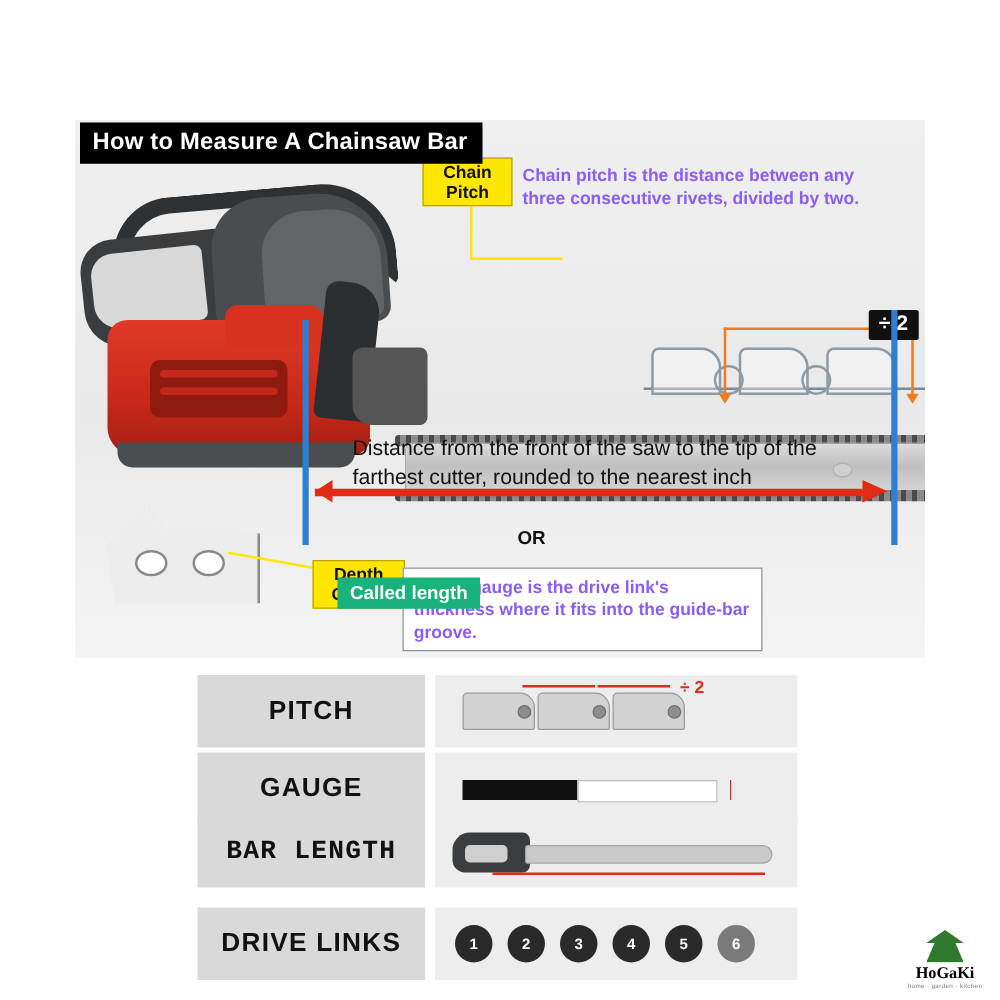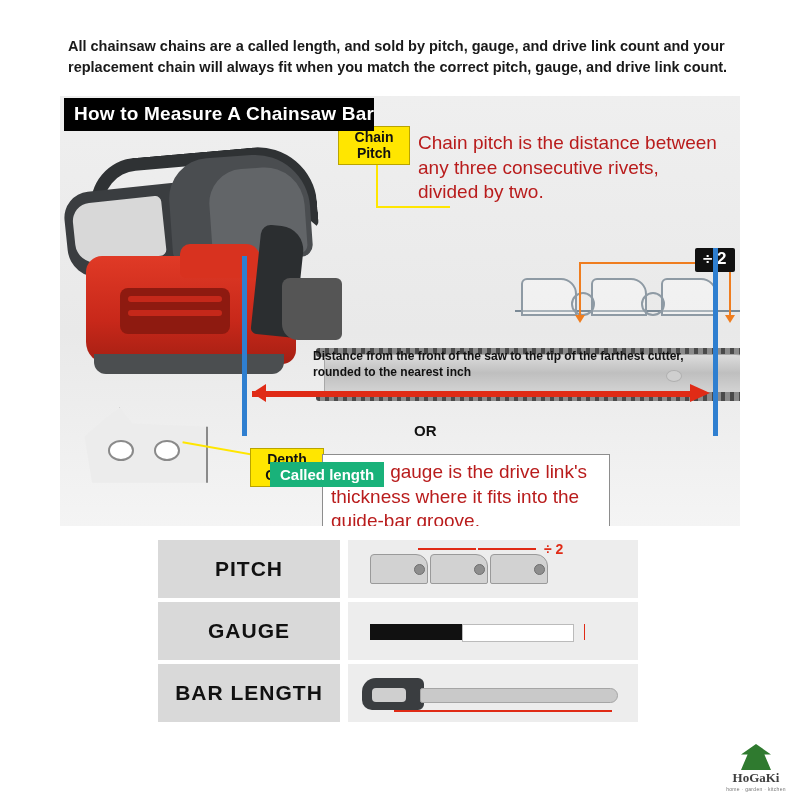--- a/index.html
+++ b/index.html
@@ -29,21 +29,21 @@
     position:absolute;inset:0;
     background:
       linear-gradient(180deg,#efefef 0%,#e9e9e9 55%,#f4f4f4 100%);
   }
 
   
   .title-bar{
     position:absolute;left:4px;top:2px;
     background:#000;color:#fff;
     font-size:19px;font-weight:bold;
-    padding:5px 0 6px 10px;
+    padding:5px 12px 6px 10px;
     letter-spacing:.2px;
     z-index:30;
   }
 
   
   .saw{position:absolute;left:0px;top:44px;width:300px;height:250px;z-index:5;}
   .saw .handle-top{
     position:absolute;left:30px;top:12px;width:200px;height:60px;
     border:13px solid #2f3234;border-radius:48px 60px 8px 8px;
     border-bottom-color:transparent;
@@ -147,43 +147,43 @@
 
   
   .lab{
     position:absolute;font-weight:bold;z-index:20;
   }
   .lab-yellow{
     background:#ffe600;border:1px solid #b9a400;color:#111;
     padding:3px 7px;font-size:14px;line-height:1.12;text-align:center;
   }
   .callout{
-    position:absolute;background:#fff;border:1px solid #8d8d8d;color:#b91c1c;
-    font-size:19px;font-weight:normal;line-height:1.3;padding:5px 8px;z-index:20;
+    position:absolute;background:#fff;border:1px solid #8d8d8d;color:#8b5cf6;
+    font-size:14px;font-weight:bold;line-height:1.3;padding:5px 8px;z-index:20;
   }
   .callout.noborder{border:none;background:transparent;}
 
   .leader{position:absolute;background:#ffe600;z-index:19;}
 
   
   .vrule{position:absolute;width:5px;background:#2f7fd0;z-index:18;}
 
   
   .redline{
     position:absolute;left:258px;top:390px;width:430px;height:10px;z-index:18;
   }
   .redline .shaft{position:absolute;left:0;top:3px;width:412px;height:6px;background:#e02b16;}
   .redline .head{
     position:absolute;right:0;top:-4px;width:0;height:0;
     border-top:9px solid transparent;border-bottom:9px solid transparent;border-left:20px solid #e02b16;
   }
   .redline .tail{position:absolute;left:0;top:-4px;width:0;height:0;border-top:9px solid transparent;border-bottom:9px solid transparent;border-right:14px solid #e02b16;}
 
   .dist-text{
-    position:absolute;left:282px;top:352px;width:420px;font-size:12px;font-weight:bold;line-height:1.35;color:#111;z-index:20;margin-left:31px;
+    position:absolute;left:282px;top:352px;width:420px;font-size:17px;font-weight:normal;line-height:1.35;color:#111;z-index:20;
   }
 
   .tag-green{
     position:absolute;left:272px;top:420px;background:#19b27a;color:#fff;font-weight:bold;font-size:15px;padding:4px 10px;z-index:21;
   }
   .tag-or{
     position:absolute;left:410px;top:420px;color:#111;font-weight:bold;font-size:15px;padding:4px 6px;z-index:21;
   }
   .tag-blue{
     position:absolute;left:462px;top:420px;background:#6e8fb0;color:#fff;font-weight:bold;font-size:15px;padding:4px 10px;z-index:21;
@@ -236,29 +236,28 @@
   }
 
   
   .logo{
     position:absolute;right:10px;bottom:8px;width:68px;text-align:center;
   }
   .logo .mark{
     width:30px;height:26px;margin:0 auto;background:#2f7a2f;
     clip-path:polygon(50% 0,100% 40%,78% 40%,100% 100%,0 100%,22% 40%,0 40%);
   }
-  .logo .name{font-size:13px;font-weight:bold;color:#404040;font-family:"Liberation Serif",serif;}
+  .logo .name{font-size:13px;font-weight:bold;color:#000000;font-family:"Liberation Serif",serif;}
   .logo .sub{font-size:5px;color:#777;letter-spacing:.3px;}
 </style>
 </head>
 <body>
 
 <div class="page">
 
-  <div class="intro">All chainsaw chains are a called length, and sold by pitch, gauge, and drive link count and your replacement chain will always fit when you match the correct pitch, gauge, and drive link count.</div>
 
   <div class="photo">
     <div class="photo-bg"></div>
 
     <div class="title-bar">How to Measure A Chainsaw Bar</div>
 
     <div class="saw">
       <div class="handle-top"></div>
       <div class="rear"></div>
       <div class="rear2"></div>
@@ -347,30 +346,41 @@
 
     <div class="trow" style="top:62px;">
       <div class="tcell-l">GAUGE</div>
       <div class="tcell-r">
         <div class="g-bar-blk" style="left:22px;top:22px;width:92px;height:16px;"></div>
         <div class="g-bar-wht" style="left:114px;top:22px;width:110px;height:16px;"></div>
         <div class="g-redarrow" style="left:236px;top:22px;width:1px;height:16px;background:#e02b16;"></div>
       </div>
     </div>
 
-    <div class="trow" style="top:124px;">
+    <div class="trow" style="top:112px;font-family:Liberation Mono, monospace;">
       <div class="tcell-l">BAR LENGTH</div>
       <div class="tcell-r">
         <div class="g-saw-mini" style="left:14px;top:14px;width:62px;height:32px;background:#3a3d40;border-radius:14px 6px 6px 10px;"></div>
         <div class="g-saw-mini" style="left:24px;top:24px;width:34px;height:14px;background:#cfcfcf;border-radius:4px;"></div>
         <div class="g-saw-mini" style="left:72px;top:24px;width:196px;height:13px;background:#c9c9c9;border:1px solid #a5a5a5;border-radius:3px 10px 10px 3px;"></div>
         <div class="g-redarrow" style="left:46px;top:46px;width:218px;"></div>
       </div>
     </div>
 
+    <div class="trow" style="top:186px;">
+      <div class="tcell-l">DRIVE LINKS</div>
+      <div class="tcell-r">
+        <div class="links-circle" style="left:16px;">1</div>
+        <div class="links-circle" style="left:58px;">2</div>
+        <div class="links-circle" style="left:100px;">3</div>
+        <div class="links-circle" style="left:142px;">4</div>
+        <div class="links-circle" style="left:184px;">5</div>
+        <div class="links-circle" style="left:226px;background:#7a7a7a;">6</div>
+      </div>
+    </div>
   </div>
 
   <div class="logo">
     <div class="mark"></div>
     <div class="name">HoGaKi</div>
     <div class="sub">home · garden · kitchen</div>
   </div>
 
 </div>
 

